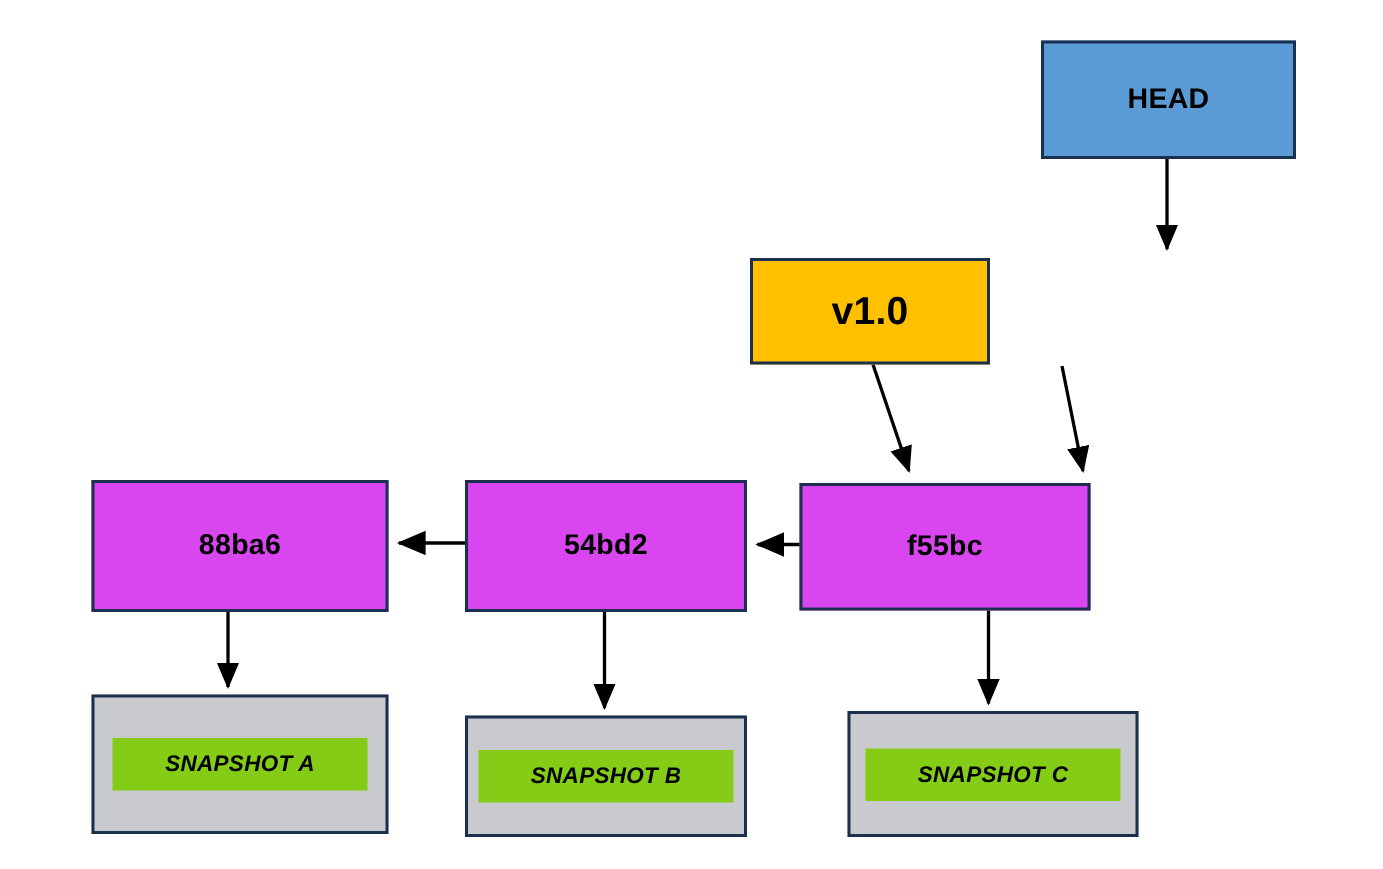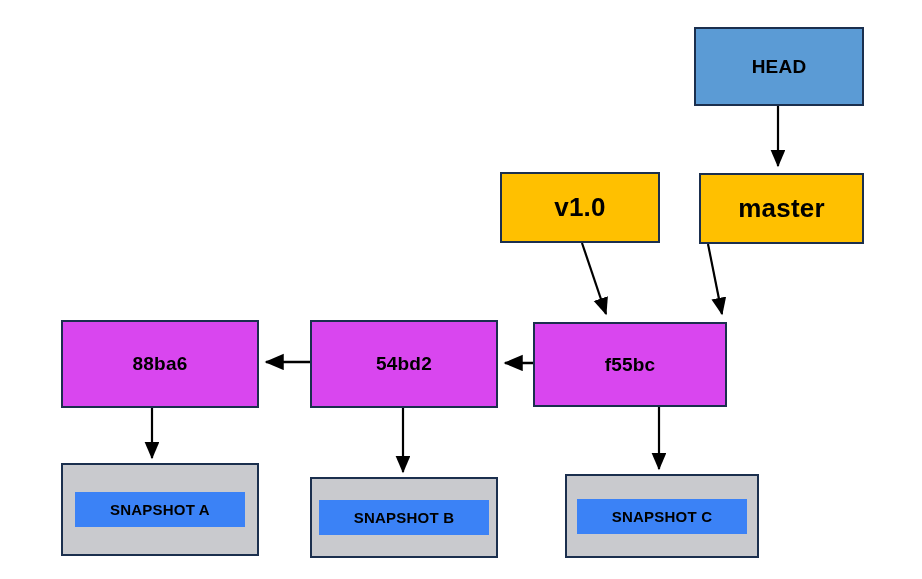--- a/index.html
+++ b/index.html
@@ -36,24 +36,25 @@
   }
   .node-commit {
     background: #d946ef;
     font-size: 19px;
   }
   .node-snapshot {
     background: #c9cace;
     font-size: 15px;
   }
   .snap-inner {
-    background: #3b82f6;
+    background: #84cc16;
     padding: 9px 35px;
     display: inline-block;
     white-space: nowrap;
+    font-style: italic;
   }
   svg.edges {
     position: absolute;
     left: 0;
     top: 0;
     width: 922px;
     height: 579px;
     pointer-events: none;
     overflow: visible;
   }
@@ -88,23 +89,20 @@
   </svg>
 
   <div class="node node-head" style="left:694px; top:27px; width:170px; height:79px;">
     <span>HEAD</span>
   </div>
 
   <div class="node node-ref" style="left:500px; top:172px; width:160px; height:71px;">
     <span>v1.0</span>
   </div>
 
-  <div class="node node-ref" style="left:699px; top:173px; width:165px; height:71px;">
-    <span>master</span>
-  </div>
 
   <div class="node node-commit" style="left:61px; top:320px; width:198px; height:88px;">
     <span>88ba6</span>
   </div>
 
   <div class="node node-commit" style="left:310px; top:320px; width:188px; height:88px;text-align:center;">
     <span>54bd2</span>
   </div>
 
   <div class="node node-commit" style="left:533px; top:322px; width:194px; height:85px;">

